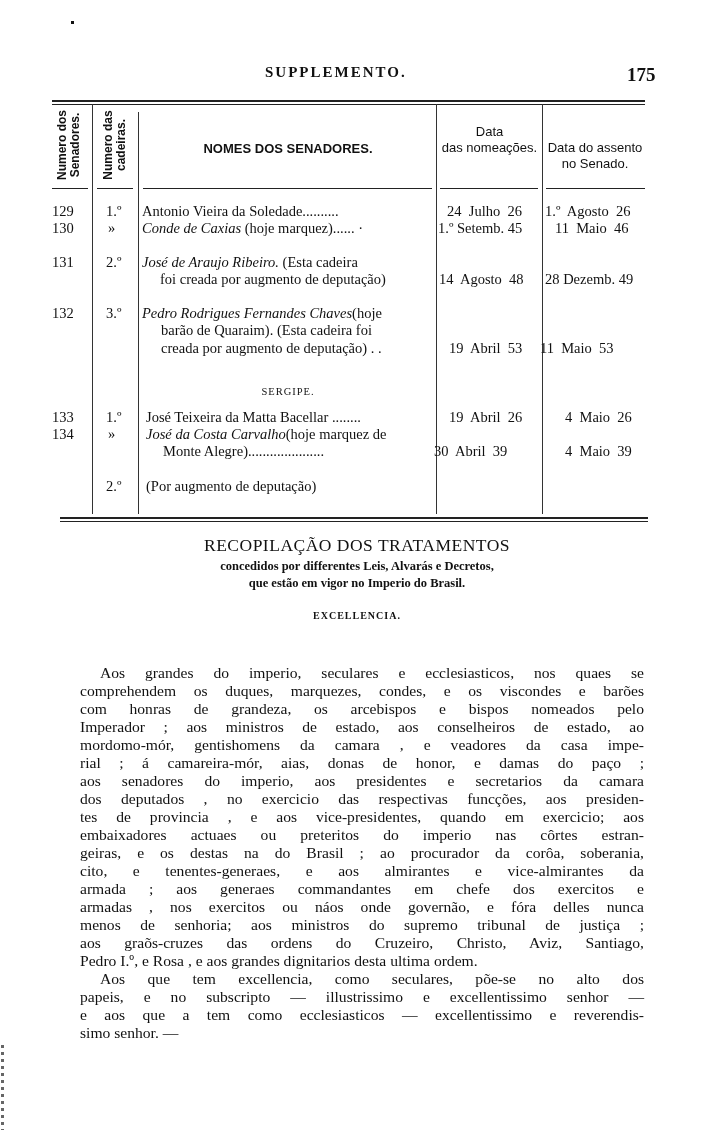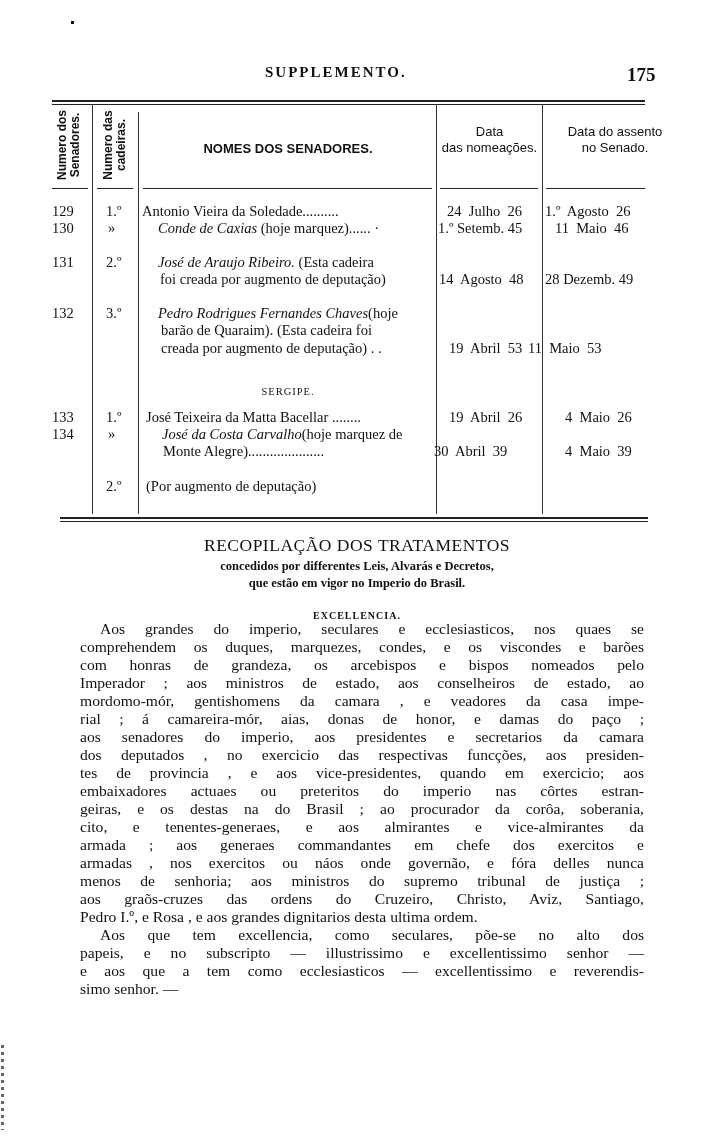--- a/index.html
+++ b/index.html
@@ -12,24 +12,24 @@
   .page-number { position: absolute; left: 627px; top: 0; font-weight: bold; font-size: 19px; }
   .hrule { position: absolute; background: #222; }
   .vrule { position: absolute; background: #333; width: 1px; }
   .th-rot { position: absolute; transform: rotate(-90deg); transform-origin: center center;
             text-align: center; font-size: 12px; font-weight: bold; line-height: 13px; white-space: nowrap;
             font-family: "Liberation Sans", "DejaVu Sans", sans-serif; }
   .th { position: absolute; text-align: center; font-size: 13px; line-height: 16px;
         font-family: "Liberation Sans", "DejaVu Sans", sans-serif; }
   .th-bold { font-weight: bold; }
   .cell { position: absolute; font-size: 14.5px; line-height: 17px; white-space: nowrap; }
-  .it { font-style: italic; margin-left: 16px; }
+  .it { font-style: italic; }
   .center-cap { position: absolute; font-size: 10.5px; letter-spacing: 1px; text-align: center; }
   .section-title { position: absolute; left: 0; width: 714px; text-align: center; }
-  .body-text { position: absolute; left: 80px; width: 564px; font-size: 15.6px; line-height: 18px; text-align: justify; }
+  .body-text { position: absolute; left: 80px; width: 564px; font-size: 15.6px; line-height: 18px; text-align: justify; margin-top: 44px; }
   .line { display: block; text-align: justify; text-align-last: justify; height: 18px; white-space: nowrap; }
   .line.last { text-align-last: left; }
   .line.indent { padding-left: 20px; }
 </style>
 </head>
 <body>
 
 <div class="speck" style="left:71px;top:21px;width:3px;height:3px;"></div>
 
 <div class="abs running-head">
@@ -58,21 +58,21 @@
   </div>
   <div class="th-rot" style="left:77px;top:130px;width:80px;height:30px;">
     <div>Numero das</div>
     <div>cadeiras.</div>
   </div>
   <div class="th th-bold" style="left:140px;top:141px;width:296px;">NOMES DOS SENADORES.</div>
   <div class="th" style="left:437px;top:124px;width:105px;">
     <div>Data</div>
     <div>das nomeações.</div>
   </div>
-  <div class="th" style="left:543px;top:124px;width:104px;margin-left:20px;">
+  <div class="th" style="left:543px;top:140px;width:104px;">
     <div>Data do assento</div>
     <div>no Senado.</div>
   </div>
 
   <div>
     <span class="cell" style="left:52px;top:203px;">129</span>
     <span class="cell" style="left:106px;top:203px;">1.º</span>
     <span class="cell" style="left:142px;top:203px;">Antonio Vieira da Soledade..........</span>
     <span class="cell" style="left:447px;top:203px;white-space:pre;">24  Julho  26</span>
     <span class="cell" style="left:545px;top:203px;white-space:pre;">1.º  Agosto  26</span>
@@ -101,21 +101,21 @@
 
   <div>
     <span class="cell" style="left:52px;top:305px;">132</span>
     <span class="cell" style="left:106px;top:305px;">3.º</span>
     <span class="cell" style="left:142px;top:305px;">
       <span class="it">Pedro Rodrigues Fernandes Chaves</span><span>(hoje</span>
     </span>
     <span class="cell" style="left:161px;top:322px;">barão de Quaraim).  (Esta cadeira foi</span>
     <span class="cell" style="left:161px;top:340px;">creada por augmento de deputação) . .</span>
     <span class="cell" style="left:449px;top:340px;white-space:pre;">19  Abril  53</span>
-    <span class="cell" style="left:528px;top:340px;white-space:pre;">11  Maio  53</span>
+    <span class="cell" style="left:540px;top:340px;white-space:pre;">11  Maio  53</span>
   </div>
 
   <div class="center-cap" style="left:140px;top:386px;width:296px;text-align:center;">SERGIPE.</div>
 
   <div>
     <span class="cell" style="left:52px;top:409px;">133</span>
     <span class="cell" style="left:106px;top:409px;">1.º</span>
     <span class="cell" style="left:146px;top:409px;">José Teixeira da Matta Bacellar ........</span>
     <span class="cell" style="left:449px;top:409px;white-space:pre;">19  Abril  26</span>
     <span class="cell" style="left:565px;top:409px;white-space:pre;">4  Maio  26</span>

